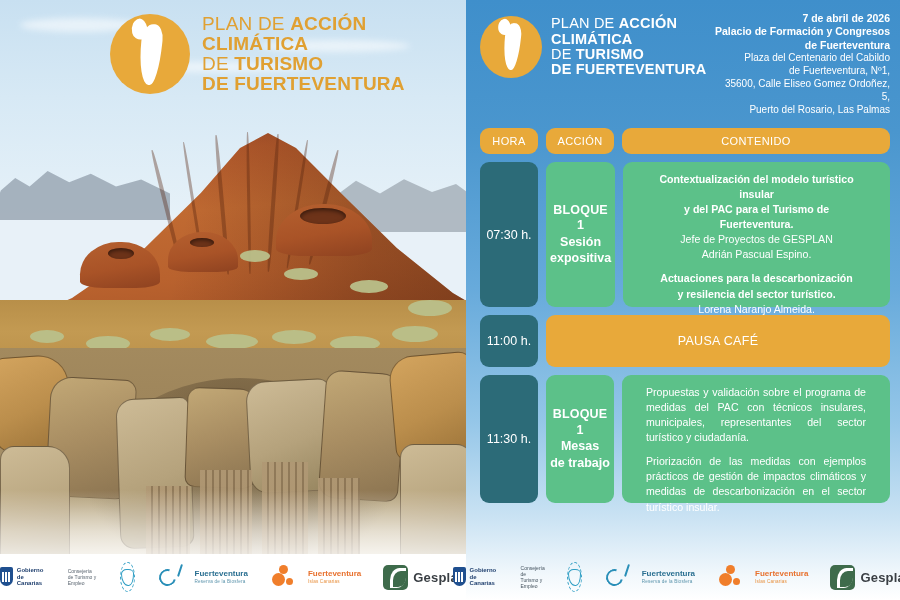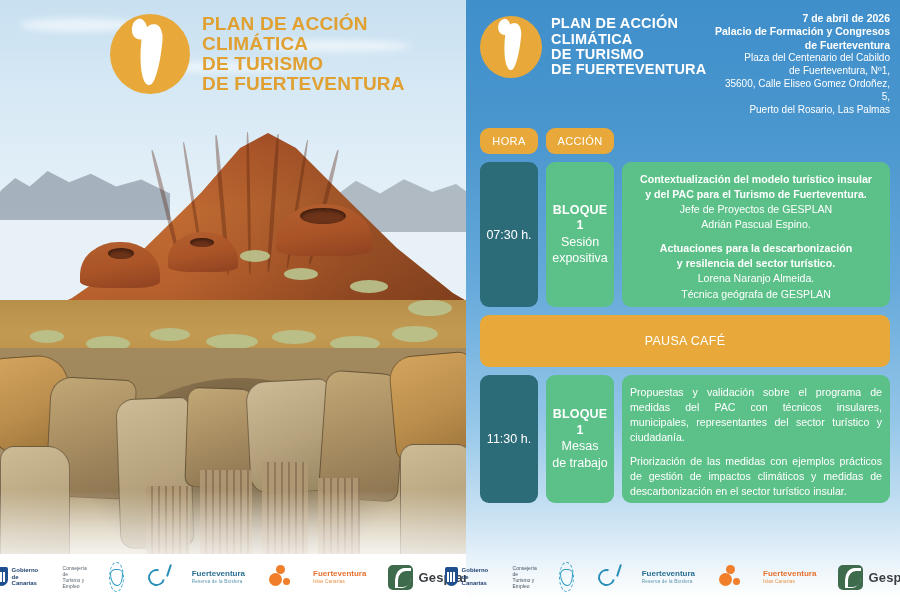--- a/index.html
+++ b/index.html
@@ -106,41 +106,41 @@
     border-radius: 52% 44% 40% 56% / 30% 26% 70% 72%;
     transform: rotate(6deg);
   }
   .logo-mark .island:after {
     content:""; position:absolute; left:-52%; top:-6%; width:78%; height:34%;
     background:#fff; border-radius:60% 40% 46% 54% / 60% 58% 42% 40%;
     transform: rotate(-18deg);
   }
   .logo-text { line-height:1.06; letter-spacing:.2px; }
   .logo-text .l { display:block; white-space:nowrap; }
-  .lt-light { font-weight:700; }
+  .lt-light { font-weight:400; }
   .lt-bold  { font-weight:700; }
   #left-logo .logo-text { color:#E0A032; font-size:19px; }
   #left-logo .logo-mark { width:80px; height:80px; }
 
   
   .footer-bar {
     position:absolute; left:0; bottom:0; width:100%; height:46px;
     display:flex; align-items:center; justify-content:center; gap:22px; z-index:8;
   }
   #left-panel .footer-bar { background:#fff; }
   .logo-gob { display:flex; align-items:center; gap:4px; }
   .gob-shield {
     width:15px; height:19px; background:#1f4f8f; border-radius:2px 2px 7px 7px;
     display:flex; align-items:center; justify-content:center;
   }
   .gob-shield span { display:block; width:9px; height:10px;
     background: repeating-linear-gradient(90deg,#fff 0,#fff 2px,#1f4f8f 2px,#1f4f8f 3px); }
   .gob-txt { font-size:6px; font-weight:700; color:#1f3f6e; line-height:1.15; }
   .conseje { font-size:5px; color:#5a6570; max-width:86px; line-height:1.2; }
-  .logo-reserva { display:flex; align-items:center; gap:20px; }
+  .logo-reserva { display:flex; align-items:center; gap:12px; }
   .reserva-seal {
     width:30px; height:30px; border-radius:50%;
     border:1.6px dashed #2f9ec4; position:relative;
     display:flex; align-items:center; justify-content:center;
   }
   .reserva-seal i {
     width:13px; height:17px; border:1.6px solid #2f9ec4; border-radius:44% 44% 40% 56% / 30% 26% 70% 72%;
     display:block;
   }
   .fv-snail { width:26px; height:26px; position:relative; }
@@ -194,22 +194,22 @@
   .cell { border-radius:9px; display:flex; align-items:center; justify-content:center; text-align:center; color:#fff; }
   .c-hora { flex:0 0 58px; }
   .c-accion { flex:0 0 68px; }
   .c-cont { flex:1 1 auto; }
   .hdr .cell { background:#E8A93A; height:26px; font-size:11px; letter-spacing:.4px; }
   .time { background:#2C6B78; font-size:12.5px; }
   .orange-row .c-cont { background:#E8A93A; font-size:12.5px; letter-spacing:.3px; }
   .green { background:#5CC189; }
   .bloque { flex-direction:column; gap:1px; padding:6px 4px; font-size:12.5px; line-height:1.25; }
   .bloque .b-title { font-weight:700; letter-spacing:.2px; }
-  .bloque .b-sub { font-weight:400; }
-  .content-green { padding:10px 8px; font-size:10.6px; line-height:1.42; display:block; }
+  .bloque .b-sub { font-weight:700; }
+  .content-green { padding:10px 24px; font-size:10.6px; line-height:1.42; display:block; }
   .content-green .t-b { font-weight:700; display:block; }
   .content-green .t-n { font-weight:400; display:block; }
   .content-green .gap { display:block; height:9px; }
   .center { text-align:center; }
   .justify { text-align:justify; }
   #right-panel .footer-bar { background:transparent; }
   #right-panel .footer-bar .conseje { color:#44525e; }
 </style>
 </head>
 <body>
@@ -357,20 +357,21 @@
         <div class="reg">35600, Calle Eliseo Gomez Ordoñez, 5,</div>
         <div class="reg">Puerto del Rosario, Las Palmas</div>
       </div>
     </div>
 
     <div id="schedule">
 
       <div class="row hdr">
         <div class="cell c-hora">HORA</div>
         <div class="cell c-accion">ACCIÓN</div>
+        <div class="cell c-cont">CONTENIDO</div>
       </div>
 
 
       <div class="row" style="height:145px;">
         <div class="cell c-hora time">07:30 h.</div>
         <div class="cell c-accion green bloque">
           <span class="b-title">BLOQUE 1</span>
           <span class="b-sub">Sesión</span>
           <span class="b-sub">expositiva</span>
         </div>
@@ -381,20 +382,21 @@
           <span class="t-n">Adrián Pascual Espino.</span>
           <span class="gap"></span>
           <span class="t-b">Actuaciones para la descarbonización</span>
           <span class="t-b">y resilencia del sector turístico.</span>
           <span class="t-n">Lorena Naranjo Almeida.</span>
           <span class="t-n">Técnica geógrafa de GESPLAN</span>
         </div>
       </div>
 
       <div class="row orange-row" style="height:52px;">
+        <div class="cell c-hora time">11:00 h.</div>
         <div class="cell c-cont" style="flex:1 1 auto;">PAUSA CAFÉ</div>
       </div>
 
       <div class="row" style="height:128px;">
         <div class="cell c-hora time">11:30 h.</div>
         <div class="cell c-accion green bloque">
           <span class="b-title">BLOQUE 1</span>
           <span class="b-sub">Mesas</span>
           <span class="b-sub">de trabajo</span>
         </div>

